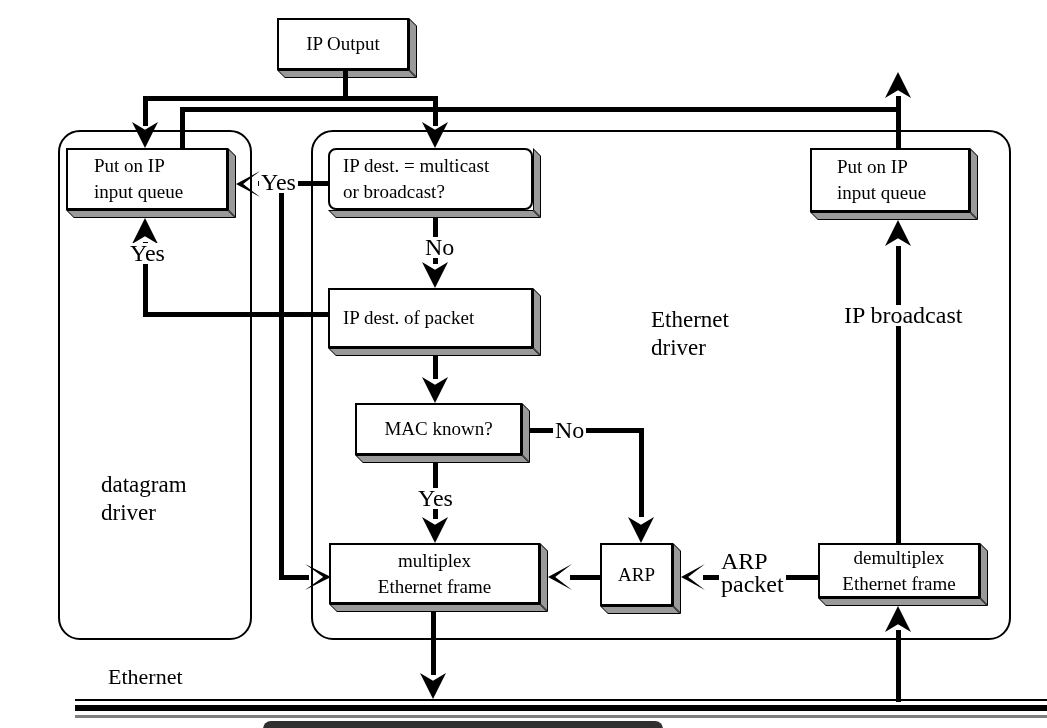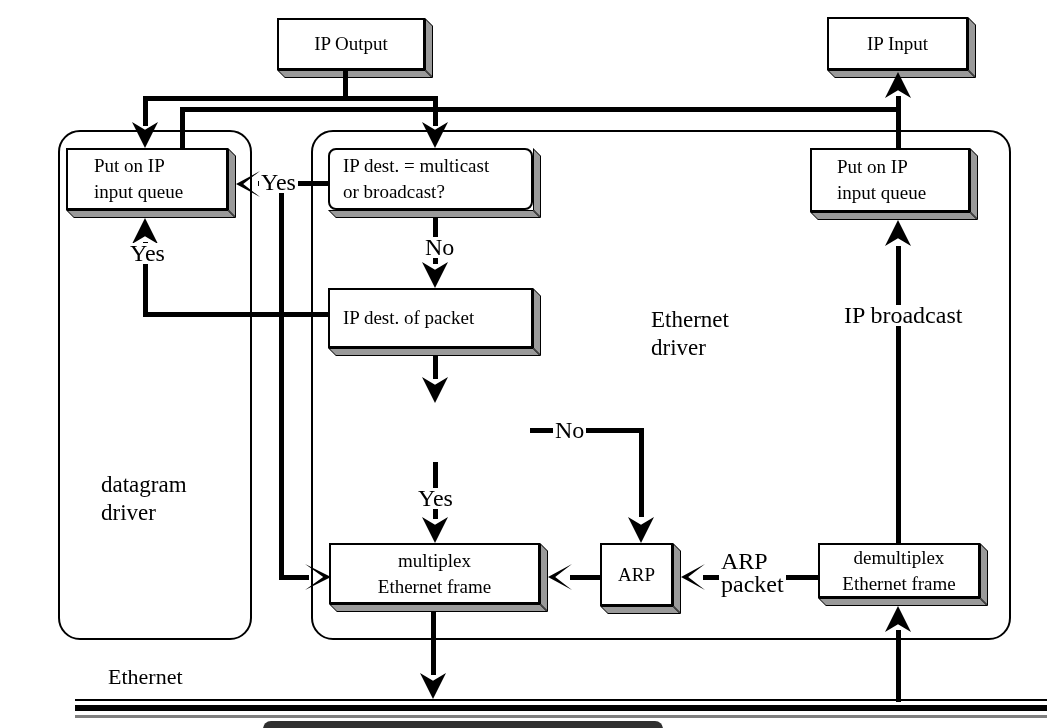--- a/index.html
+++ b/index.html
@@ -107,31 +107,26 @@
   <div class="lbl" style="left:128px;top:243px;">Yes</div>
   <div class="lbl" style="left:423px;top:237px;">No</div>
   <div class="lbl" style="left:416px;top:488px;">Yes</div>
   <div class="lbl" style="left:553px;top:420px;">No</div>
   <div class="lbl" style="left:719px;top:550px;line-height:23px;">
     <div>ARP</div>
     <div>packet</div>
   </div>
   <div class="lbl" style="left:842px;top:305px;">IP broadcast</div>
 
-  <div class="slab" style="left:277px;top:18px;width:148px;height:52px;">
+  <div class="slab" style="left:277px;top:18px;width:132px;height:52px;">
     <div class="side"></div>
     <div class="bottom"></div>
     <div class="face center">IP Output</div>
   </div>
 
-  <div class="slab" style="left:827px;top:17px;width:141px;height:53px;">
-    <div class="side"></div>
-    <div class="bottom"></div>
-    <div class="face center">IP Input</div>
-  </div>
 
   <div class="slab" style="left:66px;top:148px;width:162px;height:62px;">
     <div class="side"></div>
     <div class="bottom"></div>
     <div class="face" style="padding-left:26px;">
       <div>Put on IP</div>
       <div>input queue</div>
     </div>
   </div>
 
@@ -145,20 +140,25 @@
   </div>
 
   <div class="slab" style="left:328px;top:288px;width:205px;height:60px;">
     <div class="side"></div>
     <div class="bottom"></div>
     <div class="face" style="padding-left:13px;justify-content:center;">
       <div>IP dest. of packet</div>
     </div>
   </div>
 
+  <div class="slab" style="left:355px;top:403px;width:167px;height:52px;">
+    <div class="side"></div>
+    <div class="bottom"></div>
+    <div class="face center">MAC known?</div>
+  </div>
 
   <div class="slab" style="left:329px;top:543px;width:211px;height:61px;">
     <div class="side"></div>
     <div class="bottom"></div>
     <div class="face center">
       <div>multiplex</div>
       <div>Ethernet frame</div>
     </div>
   </div>
 

